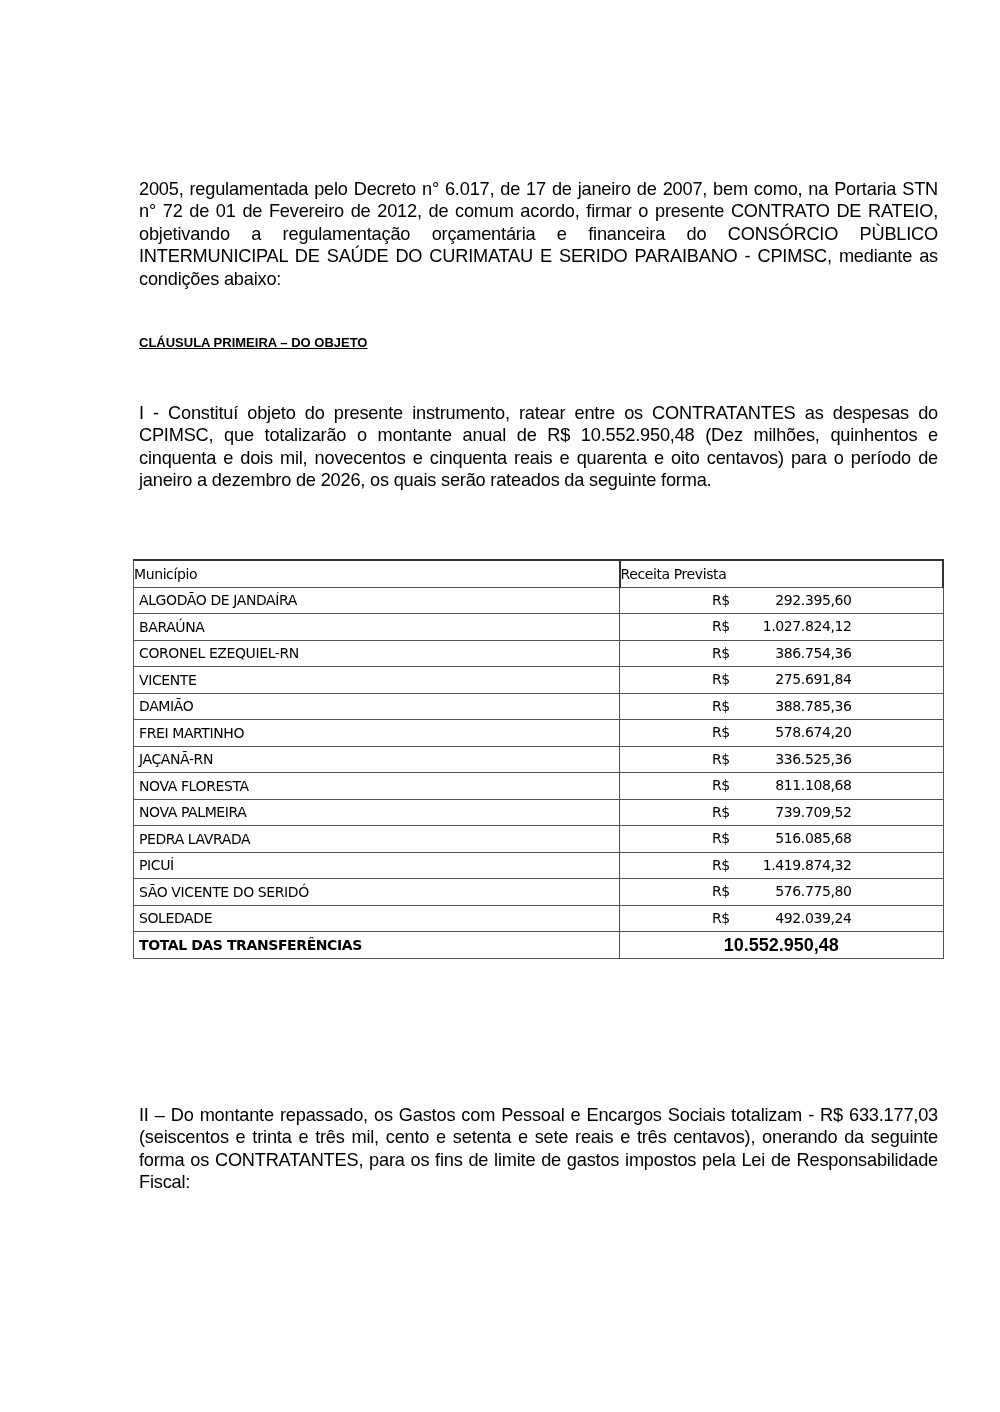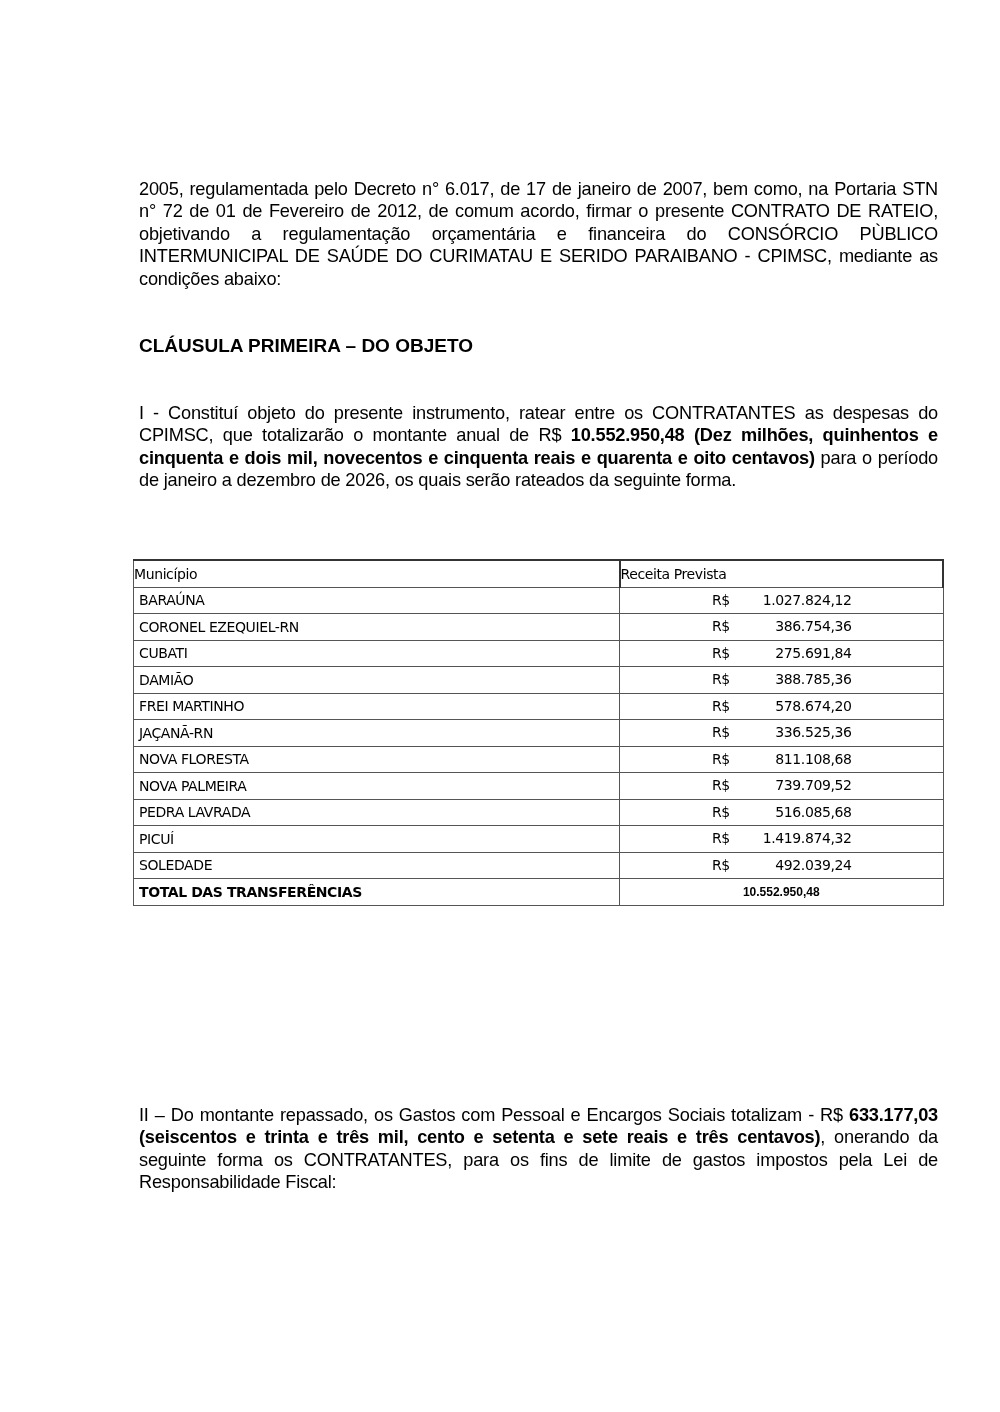--- a/index.html
+++ b/index.html
@@ -3,44 +3,44 @@
 <meta charset="utf-8">
 <style>
   html, body { margin: 0; padding: 0; background: #ffffff; }
   body { width: 1000px; height: 1412px; position: relative; overflow: hidden; color: #000; }
   .page { position: absolute; left: 0; top: 0; width: 888px; height: 1412px; }
   .para {
     position: absolute; left: 139px; width: 799px;
     font-family: "Liberation Sans", sans-serif; font-size: 18.2px; line-height: 22.4px;
     text-align: justify; letter-spacing: -0.2px;
   }
-  .para b { font-weight: bold; }
+  .para b { font-weight: normal; }
   #p-intro { top: 178px; }
   #clause-heading {
     position: absolute; left: 139px; top: 335px;
-    font-family: "Liberation Sans", sans-serif; font-weight: bold; font-size: 19px;
+    font-family: "Liberation Sans", sans-serif; font-weight: bold; font-size: 13px; text-decoration: underline;
   }
   #p-object { top: 402px; }
   #p-personnel { top: 1104px; }
   table.rateio {
     position: absolute; left: 133px; top: 559px; width: 811px;
     border-collapse: collapse; font-family: "DejaVu Sans", sans-serif; font-size: 14px;
   }
   table.rateio td, table.rateio th {
     border: 1px solid #555; height: 25.5px; padding: 0 0 0 5px; font-weight: normal;
     white-space: nowrap; letter-spacing: -0.4px;
   }
   table.rateio th { text-align: left; padding: 0; border-top: 2px solid #333; }
   table.rateio .c1 { width: 480px; }
   table.rateio th.c2 { border-left: 2px solid #333; border-right: 2px solid #333; }
   td.val { position: relative; font-weight: bold; }
   td.val .cur { position: absolute; left: 92px; top: 4px; }
   td.val .amt { position: absolute; right: 91px; top: 4px; }
   tr.total td { font-weight: bold; height: 26px; margin-top: 12px; }
-  tr.total td.tot { text-align: center; font-family: "Liberation Sans", sans-serif; font-size: 12px; padding: 0; letter-spacing: 0; }
+  tr.total td.tot { text-align: center; font-family: "Liberation Sans", sans-serif; font-size: 18px; padding: 0; letter-spacing: 0; }
 </style>
 </head>
 <body>
 
 <div class="page">
 
   <div class="para" id="p-intro">2005, regulamentada pelo Decreto n° 6.017, de 17 de janeiro de 2007, bem como, na Portaria STN n° 72 de 01 de Fevereiro de 2012, de comum acordo, firmar o presente CONTRATO DE RATEIO, objetivando a regulamentação orçamentária e financeira do CONSÓRCIO PÙBLICO INTERMUNICIPAL DE SAÚDE DO CURIMATAU E SERIDO PARAIBANO - CPIMSC, mediante as condições abaixo:</div>
 
   <div id="clause-heading">CLÁUSULA PRIMEIRA – DO OBJETO</div>
 
@@ -48,35 +48,42 @@
 
   <table class="rateio">
     <thead>
       <tr>
         <th class="c1">Município</th>
         <th class="c2">Receita Prevista</th>
       </tr>
     </thead>
     <tbody id="tbody">
         <tr>
+          <td class="c1">ALGODÃO DE JANDAÍRA</td>
+          <td class="val">
+            <span class="cur">R$</span>
+            <span class="amt">292.395,60</span>
+          </td>
+        </tr>
+        <tr>
           <td class="c1">BARAÚNA</td>
           <td class="val">
             <span class="cur">R$</span>
             <span class="amt">1.027.824,12</span>
           </td>
         </tr>
         <tr>
           <td class="c1">CORONEL EZEQUIEL-RN</td>
           <td class="val">
             <span class="cur">R$</span>
             <span class="amt">386.754,36</span>
           </td>
         </tr>
         <tr>
-          <td class="c1">CUBATI</td>
+          <td class="c1">VICENTE</td>
           <td class="val">
             <span class="cur">R$</span>
             <span class="amt">275.691,84</span>
           </td>
         </tr>
         <tr>
           <td class="c1">DAMIÃO</td>
           <td class="val">
             <span class="cur">R$</span>
             <span class="amt">388.785,36</span>
@@ -118,20 +125,27 @@
           </td>
         </tr>
         <tr>
           <td class="c1">PICUÍ</td>
           <td class="val">
             <span class="cur">R$</span>
             <span class="amt">1.419.874,32</span>
           </td>
         </tr>
         <tr>
+          <td class="c1">SÃO VICENTE DO SERIDÓ</td>
+          <td class="val">
+            <span class="cur">R$</span>
+            <span class="amt">576.775,80</span>
+          </td>
+        </tr>
+        <tr>
           <td class="c1">SOLEDADE</td>
           <td class="val">
             <span class="cur">R$</span>
             <span class="amt">492.039,24</span>
           </td>
         </tr>
         <tr class="total">
           <td class="c1">TOTAL DAS TRANSFERÊNCIAS</td>
           <td class="tot">10.552.950,48</td>
         </tr>

